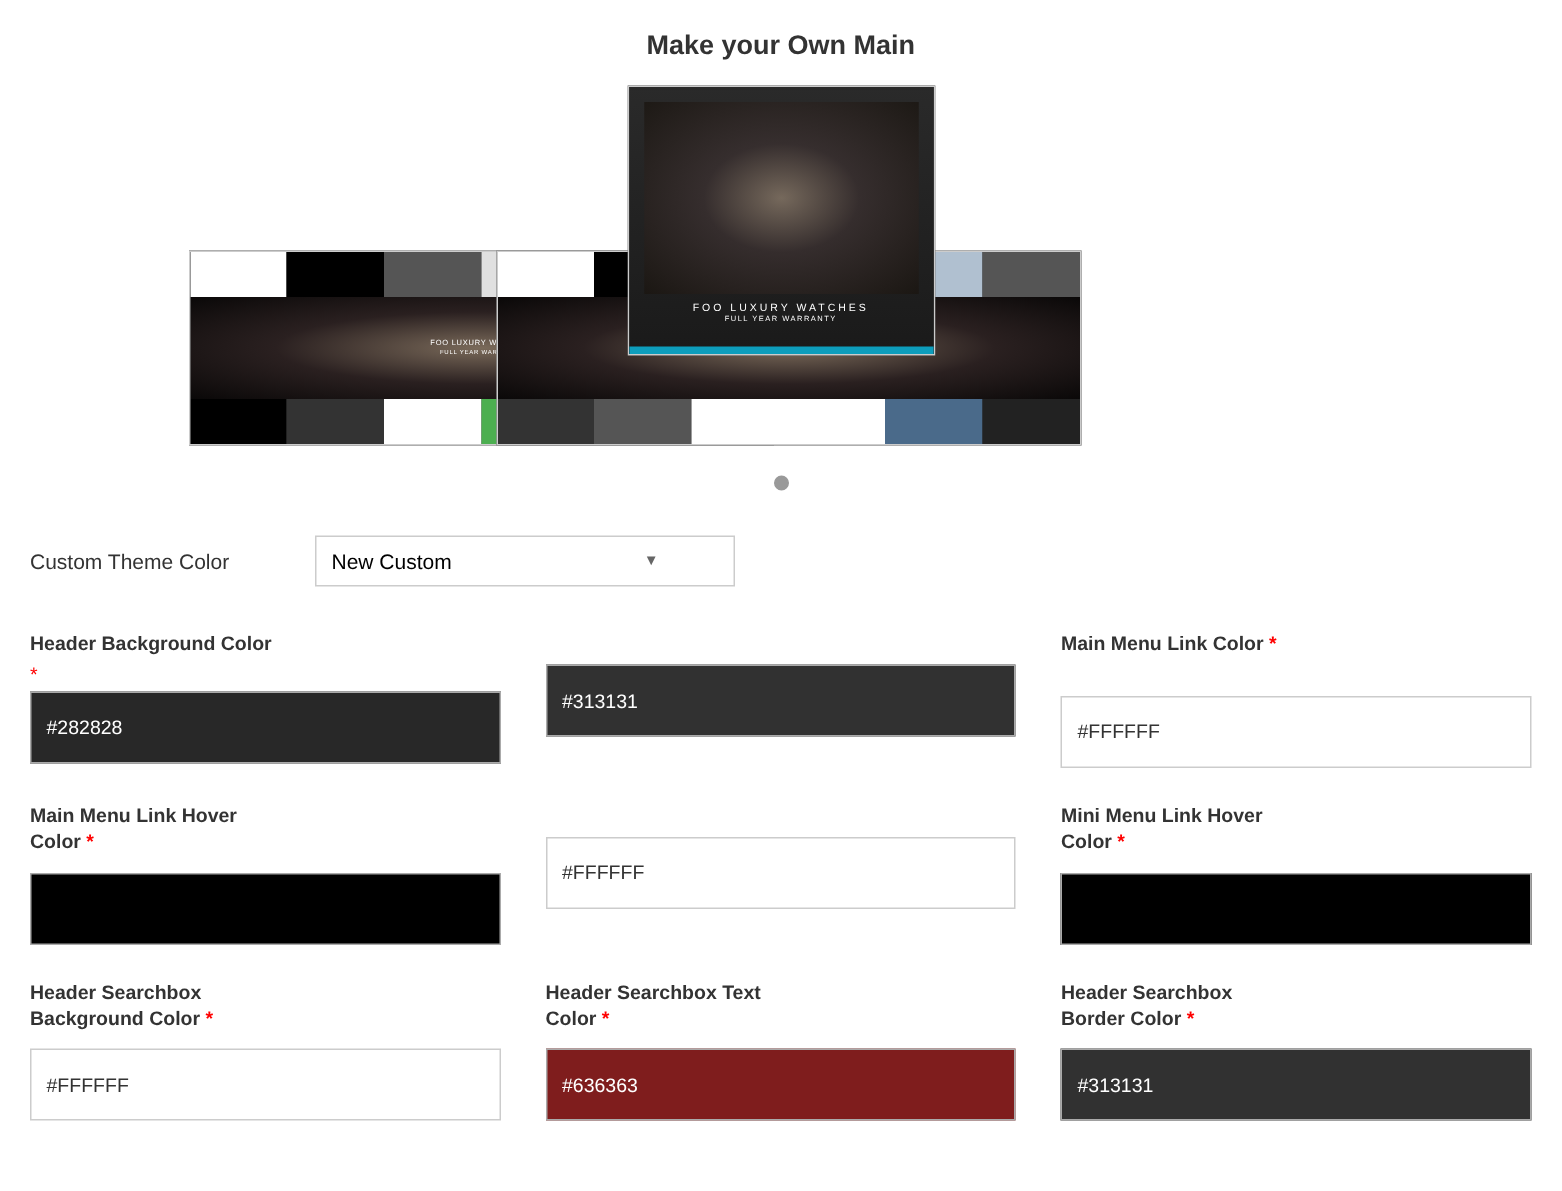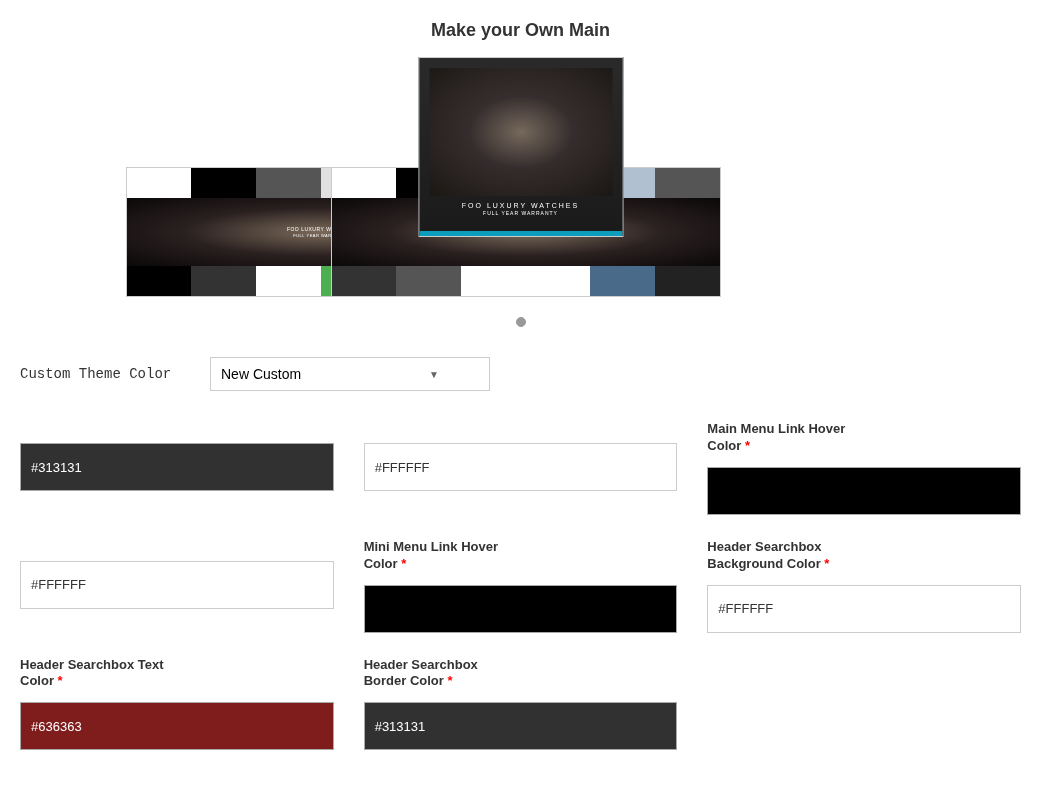--- a/index.html
+++ b/index.html
@@ -162,21 +162,20 @@
       display: flex;
       align-items: center;
       margin-bottom: 30px;
       gap: 20px;
     }
 
     .custom-theme-label {
       font-size: 14px;
       color: #333;
       min-width: 170px;
-      font-family: Liberation Mono, monospace;
     }
 
     .custom-theme-select {
       width: 280px;
       padding: 8px 10px;
       border: 1px solid #ccc;
       background: #fff;
       font-size: 14px;
       appearance: none;
       -webkit-appearance: none;
@@ -339,29 +338,41 @@
         <option>Theme 1</option>
         <option>Theme 2</option>
       </select>
     </div>
   </div>
 
   <div class="section">
 
     <div class="color-fields-grid">
 
+      <div class="color-field-group">
+        <div class="color-field-label">
+          Header Background Color
+        </div>
+        <span class="required-star">*</span>
+        <div class="color-preview-box bg-dark-1">
+          <span class="color-hex-text">#282828</span>
+        </div>
+      </div>
 
       <div class="color-field-group">
         <div style="height:18px;"></div>
         <div class="color-preview-box bg-dark-2">
           <span class="color-hex-text">#313131</span>
         </div>
       </div>
 
       <div class="color-field-group">
+        <div class="color-field-label">
+          Main Menu Link Color <span class="required-star">*</span>
+        </div>
         <div style="height:18px;"></div>
         <div class="color-preview-box" style="background:#ffffff;border:1px solid #ccc;">
           <span class="color-hex-text" style="color:#333;">#FFFFFF</span>
         </div>
       </div>
 
       <div class="color-field-group">
         <div class="color-field-label">
           Main Menu Link Hover<br>Color <span class="required-star">*</span>
         </div>

